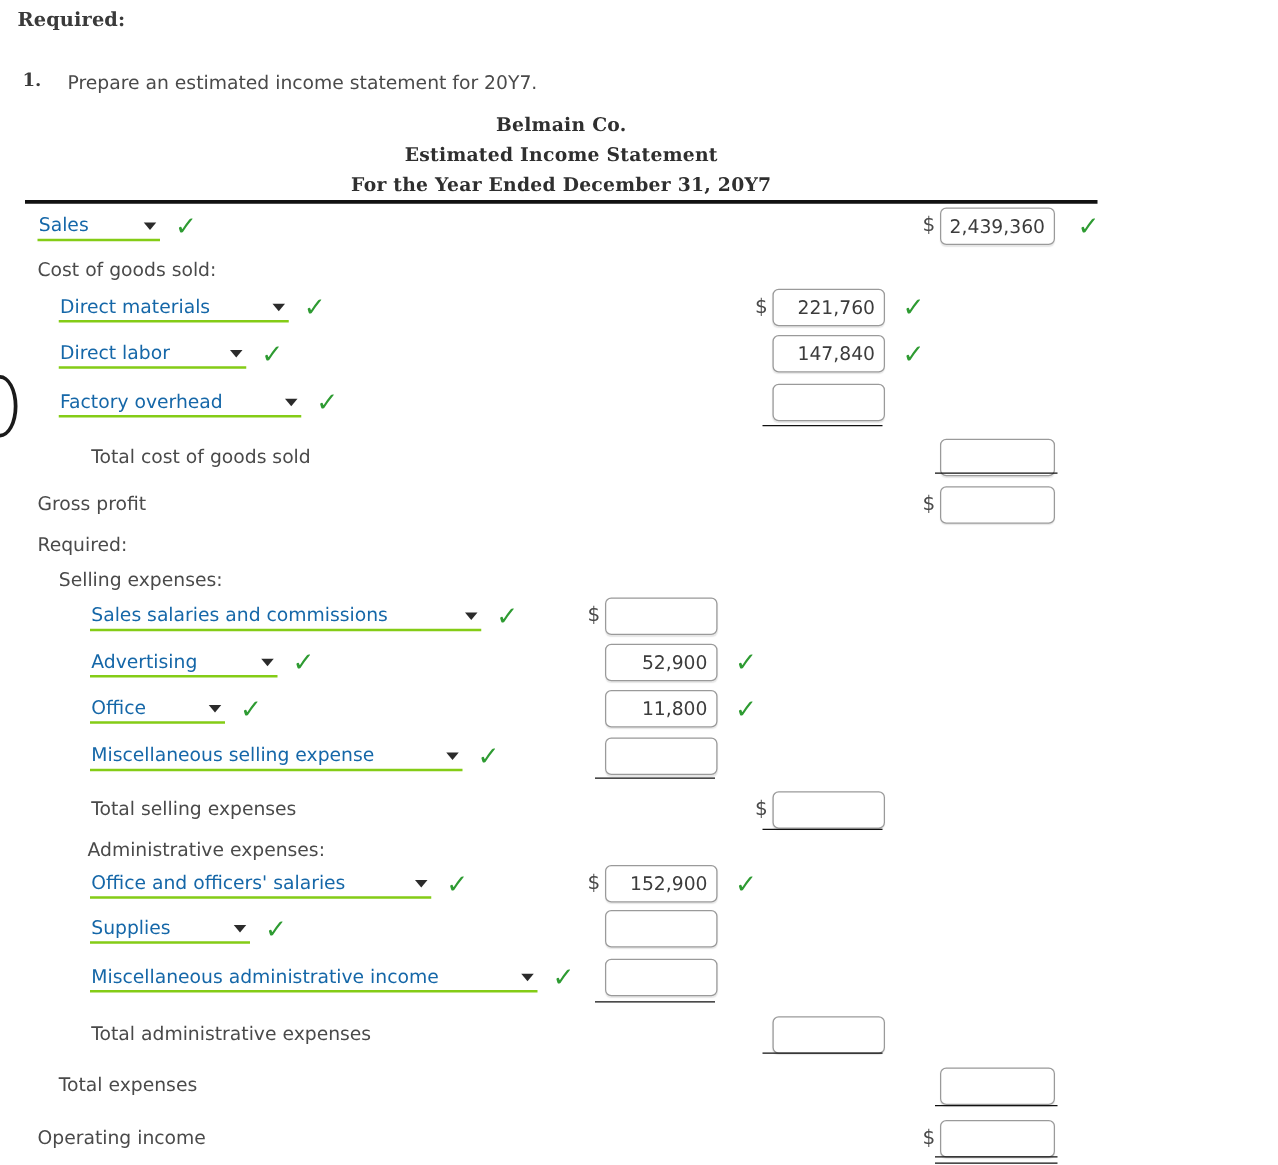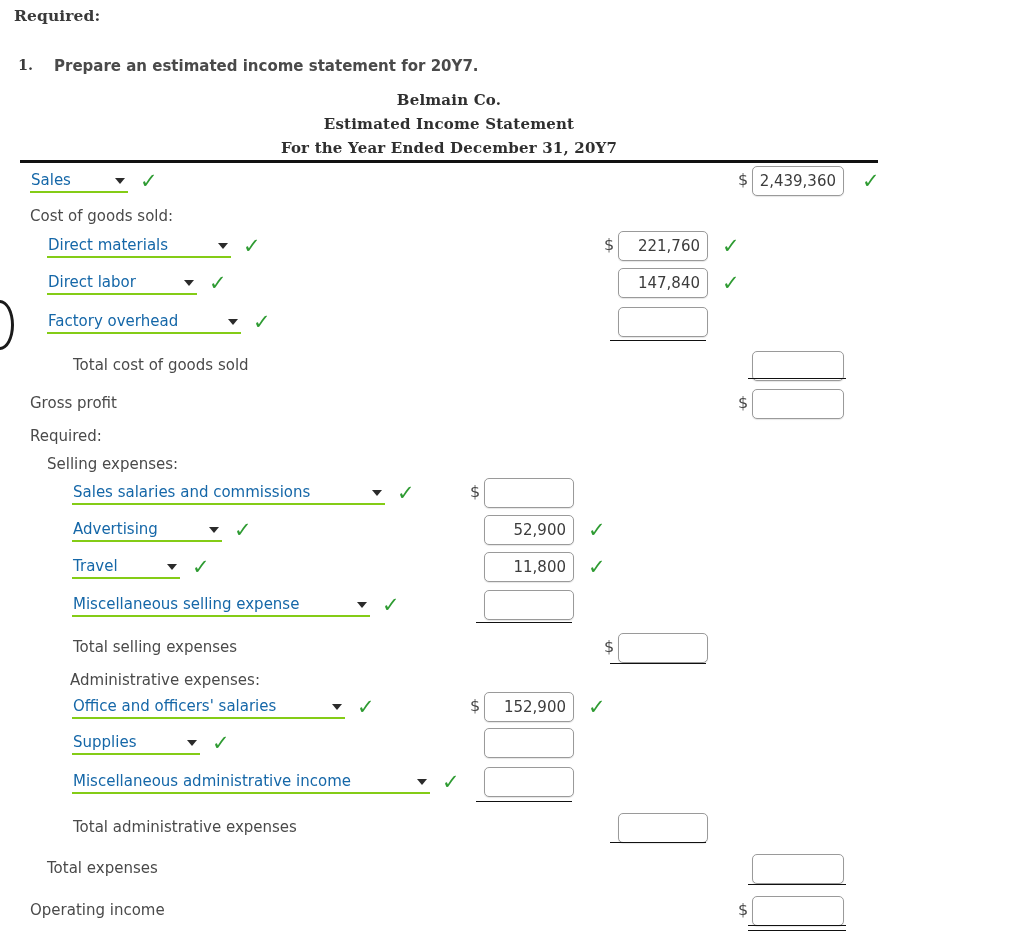--- a/index.html
+++ b/index.html
@@ -36,21 +36,20 @@
     font-weight: bold;
     font-size: 14.5px;
     color: #3a3a3a;
   }
   .req-text {
     position: absolute;
     left: 54px;
     top: 57px;
     font-size: 15px;
     color: #4a4a4a;
-    font-weight: bold;
   }
 
   
   .stmt-title {
     position: absolute;
     left: 20px;
     width: 858px;
     text-align: center;
     font-family: "DejaVu Serif", "Liberation Serif", serif;
     font-weight: bold;
@@ -211,21 +210,21 @@
     <div class="lbl" style="left: 30px; top: 427px;">Required:</div>
     <div class="lbl" style="left: 47px; top: 455px;">Selling expenses:</div>
     <div class="acct-select" style="left: 72px; top: 482px; width: 313px;"><span class="sel-text">Sales salaries and commissions</span><span class="caret"></span></div>
     <span class="check" style="left: 397px; top: 483px;">✓</span>
     <input type="text" class="amt-input" style="left: 484px; top: 478px;">
     <span class="dollar" style="left: 470px; top: 482px;">$</span>
     <div class="acct-select" style="left: 72px; top: 519px; width: 150px; text-decoration: underline;"><span class="sel-text">Advertising</span><span class="caret"></span></div>
     <span class="check" style="left: 234px; top: 520px;">✓</span>
     <input type="text" class="amt-input" value="52,900" style="left: 484px; top: 515px;">
     <span class="check" style="left: 588px; top: 520px;">✓</span>
-    <div class="acct-select" style="left: 72px; top: 556px; width: 108px;"><span class="sel-text">Travel</span><span class="caret"></span></div>
+    <div class="acct-select" style="left: 72px; top: 556px; width: 108px;"><span class="sel-text">Office</span><span class="caret"></span></div>
     <span class="check" style="left: 192px; top: 557px;">✓</span>
     <input type="text" class="amt-input" value="11,800" style="left: 484px; top: 552px;">
     <span class="check" style="left: 588px; top: 557px;">✓</span>
     <div class="acct-select" style="left: 72px; top: 594px; width: 298px;"><span class="sel-text">Miscellaneous selling expense</span><span class="caret"></span></div>
     <span class="check" style="left: 382px; top: 595px;">✓</span>
     <input type="text" class="amt-input" style="left: 484px; top: 590px;">
     <div class="lbl" style="left: 73px; top: 638px;">Total selling expenses</div>
     <input type="text" class="amt-input" style="left: 618px; top: 633px;">
     <span class="dollar" style="left: 604px; top: 637px;">$</span>
     <div class="lbl" style="left: 47px; top: 671px; margin-left: 23px;">Administrative expenses:</div>

